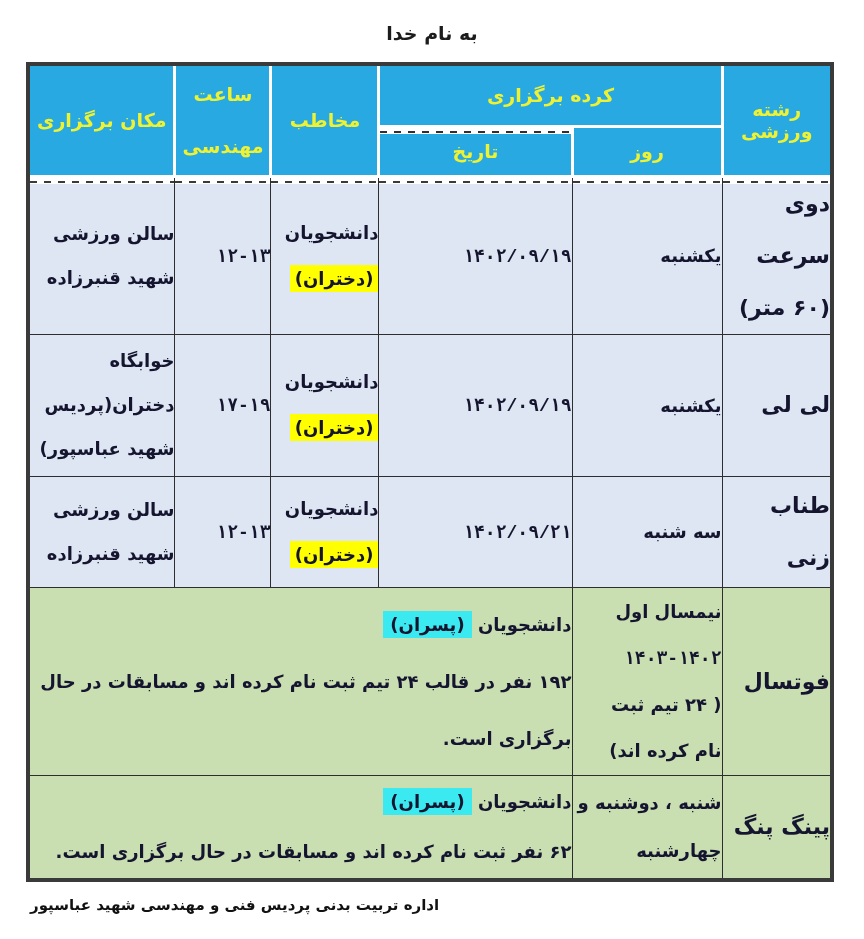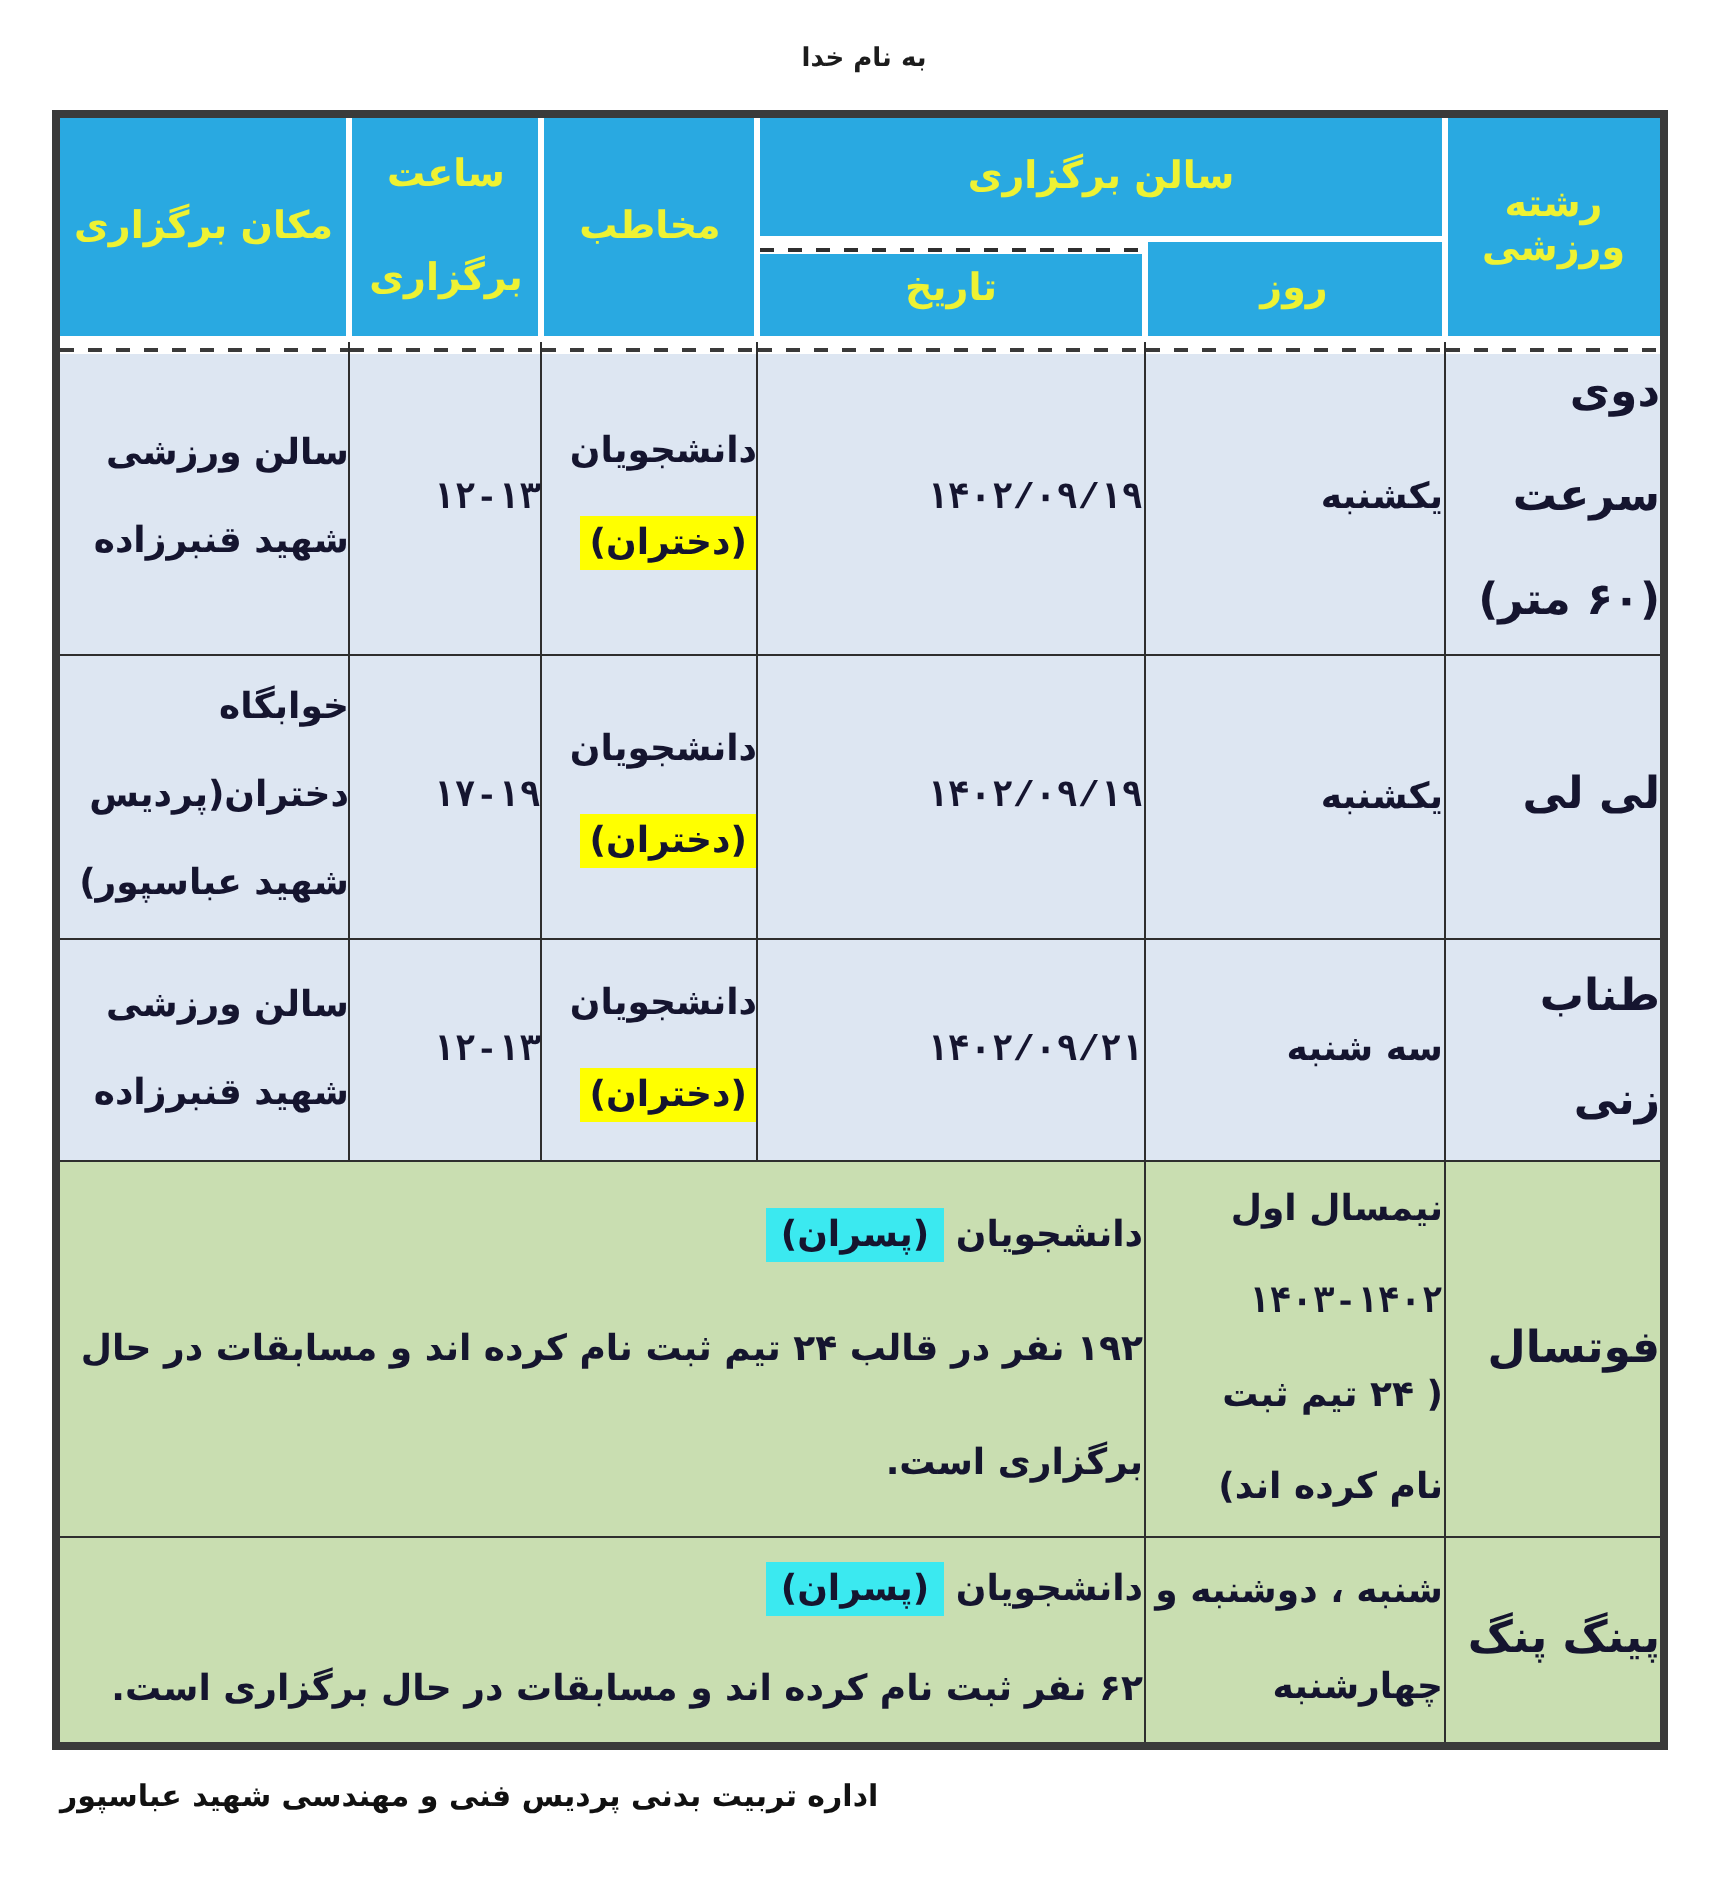--- a/index.html
+++ b/index.html
@@ -16,21 +16,21 @@
   *{box-sizing:border-box;margin:0;padding:0;}
   html,body{background:#ffffff;}
   body{
     width:864px;height:939px;overflow:hidden;
     font-family:"DejaVu Sans",sans-serif;
     color:var(--text-dark);
   }
   .sheet{width:864px;height:939px;direction:rtl;}
   .bismillah{
     padding-top:22px;text-align:center;
-    font-size:13px;font-weight:bold;color:#1c1c1c;
+    font-size:19px;font-weight:bold;color:#1c1c1c;
   }
   .main-title{
     margin-top:12px;text-align:center;
     font-size:20px;font-weight:bold;color:var(--title-purple);
   }
   table.comp{
     width:804px;margin:18px 30px 0 30px;
     border-collapse:collapse;table-layout:fixed;
     border:4px solid #3a3a3a;
   }
@@ -103,25 +103,25 @@
       <col style="width:110px">
         <col style="width:150px">
         <col style="width:193px">
       <col style="width:108px">
         <col style="width:96px">
         <col style="width:147px">
     </colgroup>
     <thead>
       <tr class="h-top">
         <th rowspan="2">رشته ورزشی</th>
-        <th colspan="2">سالن برگزاری</th>
+        <th colspan="2">کرده برگزاری</th>
         <th rowspan="2">مخاطب</th>
         <th rowspan="2">
           <div class="hdr-line">ساعت</div>
-          <div class="hdr-line">برگزاری</div>
+          <div class="hdr-line">مهندسی</div>
         </th>
         <th rowspan="2">مکان برگزاری</th>
       </tr>
       <tr class="h-sub">
         <th>روز</th>
         <th class="sub-date">تاریخ</th>
       </tr>
     </thead>
     <tbody>
 

